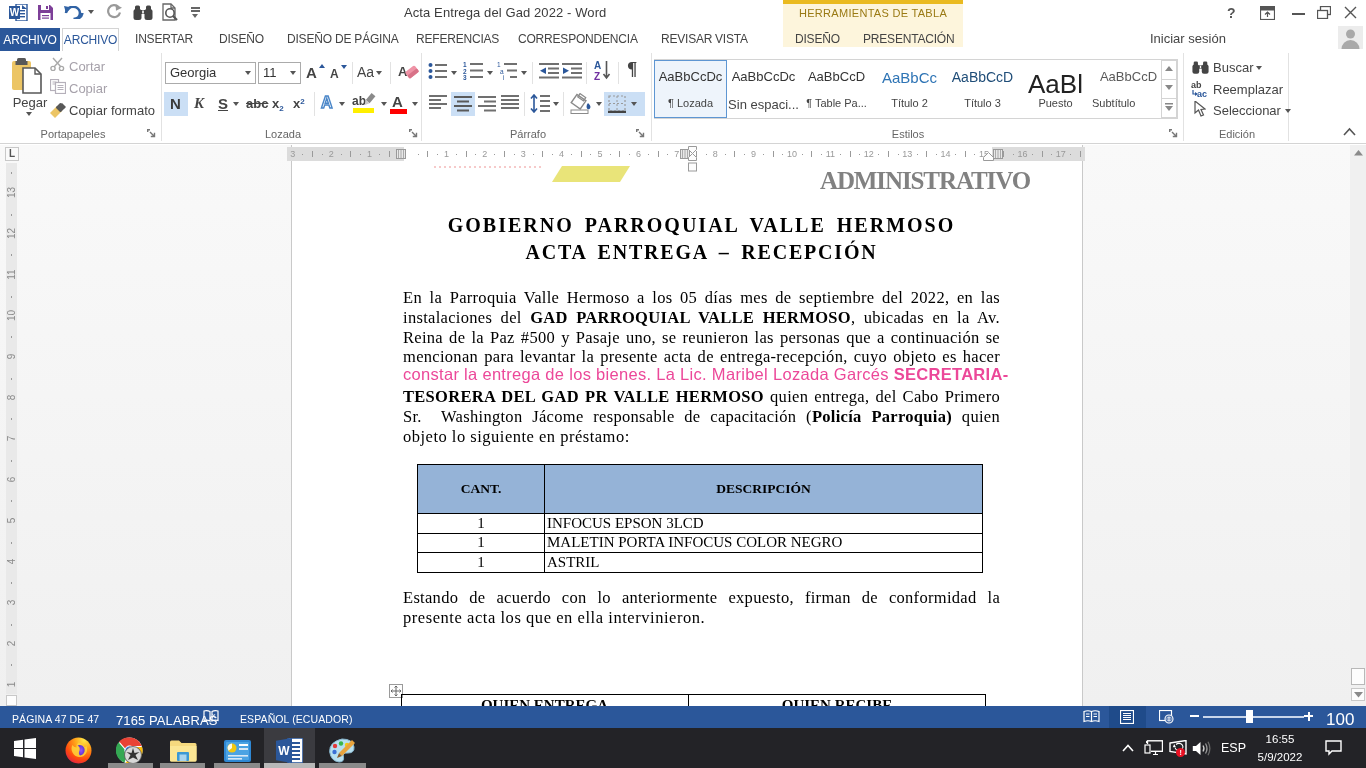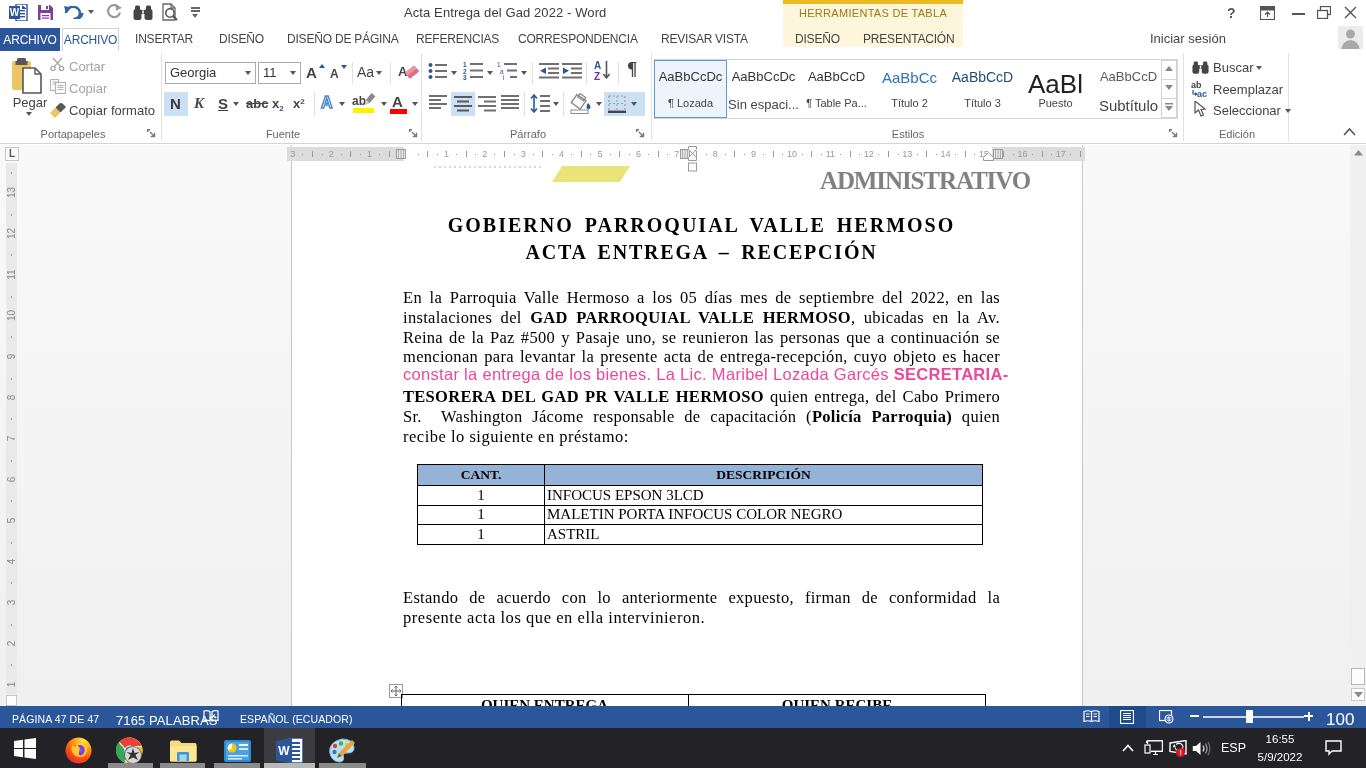--- a/index.html
+++ b/index.html
@@ -93,21 +93,21 @@
 <circle cx="12.5" cy="8" r="4.5" fill="#a9a9a9"></circle>
 <path d="M3.5 23 A9 9 0 0 1 21.5 23 Z" fill="#a9a9a9"></path>
 </svg>
 <div class="a" style="left:0;top:51px;width:1366px;height:93px;background:#fff;border-bottom:1px solid #d4d4d4"></div>
 <div class="sep" style="left:161px;top:53px;height:88px"></div>
 <div class="sep" style="left:421px;top:53px;height:88px"></div>
 <div class="sep" style="left:651px;top:53px;height:88px"></div>
 <div class="sep" style="left:1183px;top:53px;height:88px"></div>
 <div class="sep" style="left:1288px;top:53px;height:88px"></div>
 <div class="a" style="left:13px;top:128px;width:120px;text-align:center;font-size:11px;color:#666">Portapapeles</div>
-<div class="a" style="left:223px;top:128px;width:120px;text-align:center;font-size:11px;color:#666">Fuente</div>
+<div class="a" style="left:223px;top:128px;width:120px;text-align:center;font-size:11px;color:#666">Lozada</div>
 <div class="a" style="left:468px;top:128px;width:120px;text-align:center;font-size:11px;color:#666">Párrafo</div>
 <div class="a" style="left:848px;top:128px;width:120px;text-align:center;font-size:11px;color:#666">Estilos</div>
 <div class="a" style="left:1177px;top:128px;width:120px;text-align:center;font-size:11px;color:#666">Edición</div>
 <svg class="a" style="left:147px;top:129px" width="9" height="9" viewBox="0 0 9 9">
 <path d="M0.7 3 V0.7 H3" fill="none" stroke="#777" stroke-width="1.4"></path>
 <path d="M3 3 L7.2 7.2 M7.5 3.8 V7.5 H3.8" fill="none" stroke="#777" stroke-width="1.4"></path>
 </svg>
 <svg class="a" style="left:409px;top:129px" width="9" height="9" viewBox="0 0 9 9">
 <path d="M0.7 3 V0.7 H3" fill="none" stroke="#777" stroke-width="1.4"></path>
 <path d="M3 3 L7.2 7.2 M7.5 3.8 V7.5 H3.8" fill="none" stroke="#777" stroke-width="1.4"></path>
@@ -308,21 +308,21 @@
 <div class="a" style="left:727px;top:97px;width:73px;text-align:center;font-size:13px;color:#444;white-space:nowrap;overflow:hidden">Sin espaci...</div>
 <div class="a" style="left:800px;top:69px;width:73px;text-align:center;font-size:13px;font-weight:normal;color:#333;font-family:'Liberation Sans',sans-serif;white-space:nowrap;overflow:hidden">AaBbCcD</div>
 <div class="a" style="left:800px;top:97px;width:73px;text-align:center;font-size:11px;color:#444;white-space:nowrap;overflow:hidden">¶ Table Pa...</div>
 <div class="a" style="left:873px;top:69px;width:73px;text-align:center;font-size:15px;font-weight:normal;color:#2e74b5;font-family:'Liberation Sans',sans-serif;white-space:nowrap;overflow:hidden">AaBbCc</div>
 <div class="a" style="left:873px;top:97px;width:73px;text-align:center;font-size:11px;color:#444;white-space:nowrap;overflow:hidden">Título 2</div>
 <div class="a" style="left:946px;top:69px;width:73px;text-align:center;font-size:14px;font-weight:normal;color:#1f4d78;font-family:'Liberation Sans',sans-serif;white-space:nowrap;overflow:hidden">AaBbCcD</div>
 <div class="a" style="left:946px;top:97px;width:73px;text-align:center;font-size:11px;color:#444;white-space:nowrap;overflow:hidden">Título 3</div>
 <div class="a" style="left:1019px;top:69px;width:73px;text-align:center;font-size:26px;font-weight:300;color:#222;font-family:'Liberation Sans',sans-serif;white-space:nowrap;overflow:hidden">AaBl</div>
 <div class="a" style="left:1019px;top:97px;width:73px;text-align:center;font-size:11px;color:#444;white-space:nowrap;overflow:hidden">Puesto</div>
 <div class="a" style="left:1092px;top:69px;width:73px;text-align:center;font-size:13px;font-weight:normal;color:#595959;font-family:'Liberation Sans',sans-serif;white-space:nowrap;overflow:hidden">AaBbCcD</div>
-<div class="a" style="left:1092px;top:97px;width:73px;text-align:center;font-size:15px;color:#444;white-space:nowrap;overflow:hidden">Subtítulo</div>
+<div class="a" style="left:1092px;top:97px;width:73px;text-align:left;font-size:11px;color:#444;white-space:nowrap;overflow:hidden">Subtítulo</div>
 <div class="a" style="left:1161px;top:60px;width:16px;height:58px;background:#fff;border:1px solid #d4d4d4"></div>
 <svg class="a" style="left:1165px;top:66px" width="8" height="6" viewBox="0 0 8 6">
     <path d="M0 5 L4 0 L8 5 Z" fill="#888"></path>
   </svg>
 <svg class="a" style="left:1165px;top:85px" width="8" height="6" viewBox="0 0 8 6">
     <path d="M0 0 L4 5 L8 0 Z" fill="#888"></path>
   </svg>
 <svg class="a" style="left:1165px;top:103px" width="8" height="10" viewBox="0 0 8 10">
     <rect x="0" y="0" width="8" height="1.5" fill="#888"></rect>
     <path d="M0 3 L4 8 L8 3 Z" fill="#888"></path>
@@ -504,25 +504,25 @@
 <div class="a" style="left:700px;top:166.5px;width:330px;text-align:right;font-size:25px;font-weight:bold;color:#818181;letter-spacing:-1.1px;font-family:'Liberation Serif',serif">ADMINISTRATIVO</div>
 <div class="a" style="left:403px;top:214px;width:597px;text-align:center;font-size:20px;font-weight:bold;color:#000;font-family:'Liberation Serif',serif;letter-spacing:2px;word-spacing:4px">GOBIERNO PARROQUIAL VALLE HERMOSO</div>
 <div class="a" style="left:403px;top:240.5px;width:597px;text-align:center;font-size:20px;font-weight:bold;color:#000;font-family:'Liberation Serif',serif;letter-spacing:1.8px;word-spacing:4px">ACTA ENTREGA – RECEPCIÓN</div>
 <div class="a" style="left:403px;top:288.0px;width:597px;height:19.8px;text-align:justify;text-align-last:justify;font-size:16.5px;letter-spacing:0.3px;color:#000;font-family:'Liberation Serif',serif;white-space:nowrap;overflow:visible">En la Parroquia Valle Hermoso a los 05 días mes de septiembre del 2022, en las</div>
 <div class="a" style="left:403px;top:307.8px;width:597px;height:19.8px;text-align:justify;text-align-last:justify;font-size:16.5px;letter-spacing:0.3px;color:#000;font-family:'Liberation Serif',serif;white-space:nowrap;overflow:visible">instalaciones del <b>GAD PARROQUIAL VALLE HERMOSO</b>, ubicadas en la Av.</div>
 <div class="a" style="left:403px;top:327.6px;width:597px;height:19.8px;text-align:justify;text-align-last:justify;font-size:16.5px;letter-spacing:0.3px;color:#000;font-family:'Liberation Serif',serif;white-space:nowrap;overflow:visible">Reina de la Paz #500 y Pasaje uno, se reunieron las personas que a continuación se</div>
 <div class="a" style="left:403px;top:347.4px;width:597px;height:19.8px;text-align:justify;text-align-last:justify;font-size:16.5px;letter-spacing:0.3px;color:#000;font-family:'Liberation Serif',serif;white-space:nowrap;overflow:visible">mencionan para levantar la presente acta de entrega-recepción, cuyo objeto es hacer</div>
 <div class="a" style="left:403px;top:365px;width:597px;height:19.8px;text-align:justify;text-align-last:justify;font-size:16.5px;letter-spacing:0.3px;color:#ec4899;font-family:Liberation Sans, sans-serif;white-space:nowrap;overflow:visible">constar la entrega de los bienes. La Lic. Maribel Lozada Garcés <b>SECRETARIA-</b></div>
 <div class="a" style="left:403px;top:387.0px;width:597px;height:19.8px;text-align:justify;text-align-last:justify;font-size:16.5px;letter-spacing:0.3px;color:#000;font-family:'Liberation Serif',serif;white-space:nowrap;overflow:visible"><b>TESORERA DEL GAD PR VALLE HERMOSO</b> quien entrega, del Cabo Primero</div>
 <div class="a" style="left:403px;top:406.8px;width:597px;height:19.8px;text-align:justify;text-align-last:justify;font-size:16.5px;letter-spacing:0.3px;color:#000;font-family:'Liberation Serif',serif;white-space:nowrap;overflow:visible">Sr.&nbsp; Washington Jácome responsable de capacitación (<b>Policía Parroquia)</b> quien</div>
-<div class="a" style="left:403px;top:426.6px;width:597px;height:19.8px;font-size:16.5px;letter-spacing:0.5px;color:#000;font-family:'Liberation Serif',serif;white-space:nowrap;overflow:visible">recibe lo siguiente en préstamo:</div>
+<div class="a" style="left:403px;top:426.6px;width:597px;height:19.8px;font-size:16.5px;letter-spacing:0.5px;color:#000;font-family:'Liberation Serif',serif;white-space:nowrap;overflow:visible">objeto lo siguiente en préstamo:</div>
 <table class="a ser" style="left:417px;top:464px;width:566px;border-collapse:collapse;table-layout:fixed">
 <tbody>
       <tr style="height:19px;background:#95b3d7">
- <td style="width:127px;border:1px solid #000;text-align:center;font-weight:bold;font-size:13.5px;padding:2px">CANT.</td>
+ <td style="width:127px;border:1px solid #000;text-align:center;font-weight:bold;font-size:13.5px;padding:16px">CANT.</td>
  <td style="border:1px solid #000;text-align:center;font-weight:bold;font-size:13.5px;padding:0">DESCRIPCIÓN</td>
 </tr>
 <tr style="height:19.5px">
         <td style="border:1px solid #000;text-align:center;font-size:15px;padding:0">1</td>
  <td style="border:1px solid #000;font-size:15px;padding:0 0 0 2px">INFOCUS EPSON 3LCD</td>
       </tr>
 <tr style="height:19.5px">
         <td style="border:1px solid #000;text-align:center;font-size:15px;padding:0">1</td>
  <td style="border:1px solid #000;font-size:15px;padding:0 0 0 2px">MALETIN PORTA INFOCUS COLOR NEGRO</td>
       </tr>

